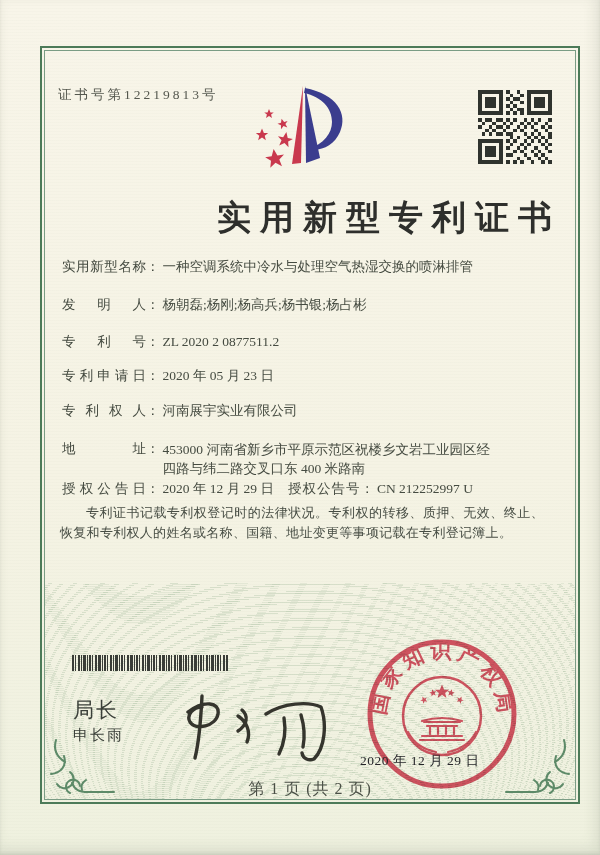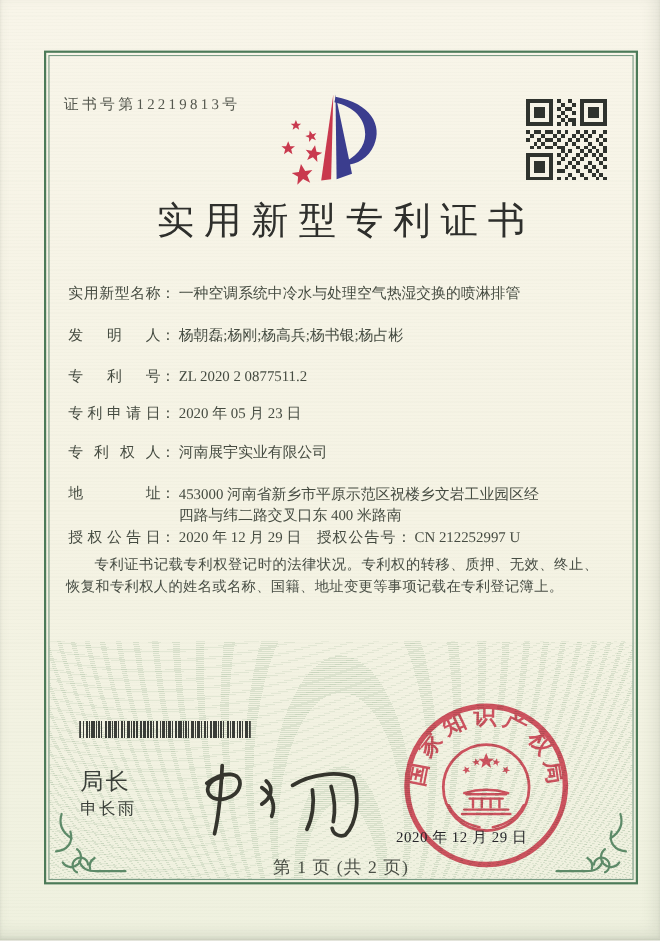--- a/index.html
+++ b/index.html
@@ -13,22 +13,22 @@
   .frame{position:absolute;left:40px;top:46px;width:536px;height:754px;
         border:2.5px solid #4c7a58;}
   .frame::before{content:"";position:absolute;inset:2px;border:1px solid #7a9c84;pointer-events:none;}
   .waves{position:absolute;left:3px;right:3px;bottom:3px;height:216px;z-index:0;
         background:
           repeating-radial-gradient(95% 70% at 50% 140%, rgba(110,150,110,.20) 0 1px, transparent 1px 6px),
           repeating-radial-gradient(120% 85% at 18% 155%, rgba(110,150,110,.12) 0 1px, transparent 1px 7px);}
   .cert-no{position:absolute;left:16px;top:38px;font-size:13.5px;letter-spacing:3px;color:#54574e;z-index:1;}
   .logo{position:absolute;left:200px;top:30px;z-index:1;}
   .qr{position:absolute;left:436px;top:42px;z-index:1;}
-  .title{position:absolute;left:0;right:0;top:130px;margin:0;text-align:center;
-        font-size:34px;font-weight:400;letter-spacing:9px;text-indent:9px;color:#2e2f2c;z-index:1;}
+  .title{position:absolute;left:0;right:0;top:130px;margin:17px;text-align:right;
+        font-size:34px;font-weight:700;letter-spacing:9px;text-indent:9px;color:#2e2f2c;z-index:1;}
   .fields{position:absolute;left:20px;top:210px;width:492px;z-index:1;font-size:13.5px;color:#454b41;}
   .frow{display:flex;line-height:17px;align-items:flex-start;}
   .flabel{display:inline-block;width:84px;text-align:justify;text-align-last:justify;flex:0 0 84px;}
   .fcolon{flex:0 0 auto;margin-right:3px;}
   .fvalue{flex:0 1 auto;}
   .mb1{margin-bottom:21px}.mb2{margin-bottom:20px}.mb3{margin-bottom:17px}
   .mb4{margin-bottom:18px}.mb5{margin-bottom:21px}.mb6{margin-bottom:2px}
   .addr .fvalue{line-height:19px;font-family:Liberation Serif, serif;}
   .grant .fvalue{margin-right:14px;white-space:nowrap;}
   .grant .flabel2{flex:0 0 auto;letter-spacing:1px;}

